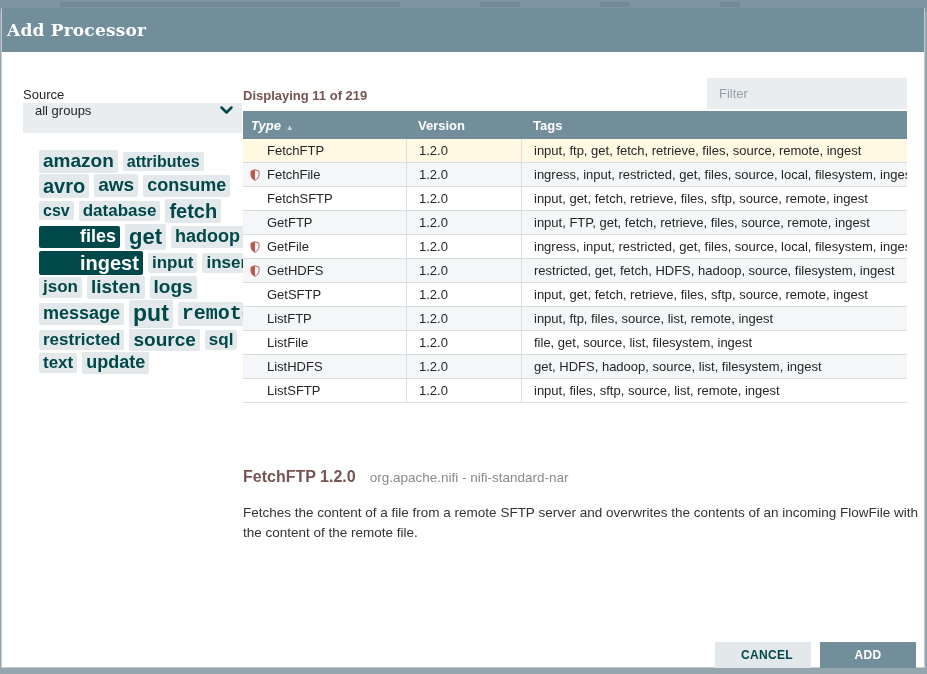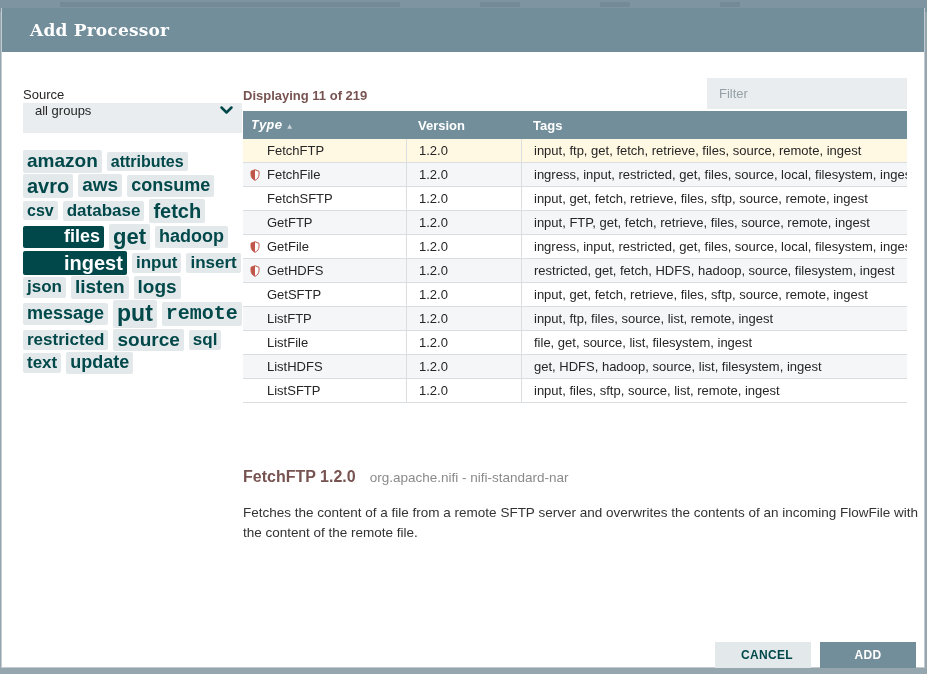--- a/index.html
+++ b/index.html
@@ -8,35 +8,35 @@
     position:relative; width:927px; height:674px; overflow:hidden;
     background:linear-gradient(#7e95a1 0 12px, #95a6af 12px 100%);
   }
   .bg-smudge { position:absolute; top:2px; height:5px; background:#5f7783; opacity:.35; border-radius:1px; }
   .modal {
     position:absolute; left:1px; top:8px; width:924px; height:660px;
     background:#fff; border:1px solid #c3cbd0; border-top:none;
   }
   .modal-header {
     position:absolute; left:0; top:0; width:100%; height:44px;
-    background:#728E9B; display:flex; align-items:center; padding-left:28px;
+    background:#728E9B; display:flex; align-items:center; padding-left:5px;
   }
   .modal-title {
     color:#fff; font-family:"DejaVu Serif", serif; font-weight:bold; font-size:17px;
     letter-spacing:.2px;
   }
   
   .source-label { position:absolute; left:21px; top:79px; font-size:13px; color:#262626; }
   .source-select {
     position:absolute; left:21px; top:95px; width:219px; height:30px;
     background:#e9edf0; display:flex; align-items:center; justify-content:space-between;
     padding:0 8px 16px 12px; cursor:pointer;
   }
   .source-select span { font-size:13px; color:#262626; }
-  .tag-cloud { position:absolute; left:21px; top:142px; width:226px; }
+  .tag-cloud { position:absolute; left:37px; top:142px; width:226px; }
   .tag-line { display:flex; align-items:center; margin-bottom:1px; white-space:nowrap; }
   .tag {
     display:inline-block; background:#E3E8EB; color:#004849; font-weight:bold;
     padding:0 4px; margin-right:5px; border-radius:2px; line-height:1.2; cursor:pointer;
   }
   .tag.sel { background:#004849; color:#fff;padding-left:41px; }
   
   .displaying { position:absolute; left:241px; top:80px; font-size:13px; font-weight:bold; color:#775351; }
   .filter-input {
     position:absolute; left:705px; top:70px; width:200px; height:31px;
@@ -51,21 +51,21 @@
   }
   .t-head .c-type { font-style:italic; padding-left:8px; }
   .sort-arrow { font-size:8px; color:#ccd6db; margin-left:5px; font-style:normal; }
   .t-row {
     display:flex; align-items:center; height:24px; background:#fff;
     border-bottom:1px solid #dbdee0; color:#262626; cursor:pointer;
   }
   .t-row.alt { background:#f4f6f7; }
   .t-row.sel { background:#FFF8E3; }
   .c-type { width:163px; padding-left:24px; position:relative; overflow:hidden; }
-  .t-head .c-type { padding-left:8px;font-family:Liberation Mono, monospace; }
+  .t-head .c-type { padding-left:8px; }
   .c-version { width:115px; padding-left:12px; }
   .c-tags { flex:1; padding-left:12px; overflow:hidden; white-space:nowrap; }
   .t-row .c-version, .t-row .c-tags { border-left:1px solid #dbdee0; height:100%; display:flex; align-items:center; }
   .shield { position:absolute; left:6px; top:50%; transform:translateY(-50%); }
   
   .detail-line { position:absolute; left:241px; top:460px; display:flex; align-items:baseline; }
   .detail-title { font-size:16px; font-weight:bold; color:#775351; }
   .detail-bundle { font-size:13.5px; color:#8a8a8a; margin-left:14px; }
   .detail-desc {
     position:absolute; left:241px; top:495px; width:676px; font-size:13.5px; color:#333;

